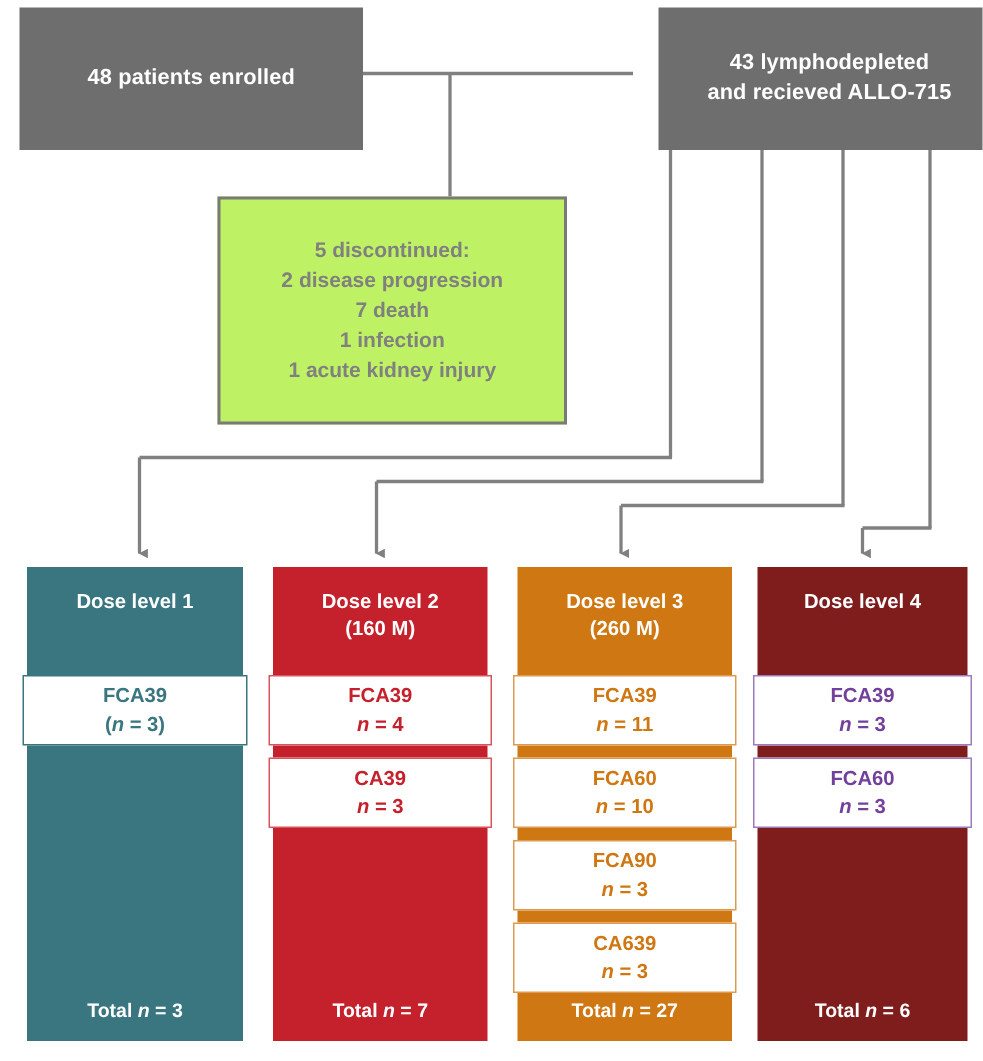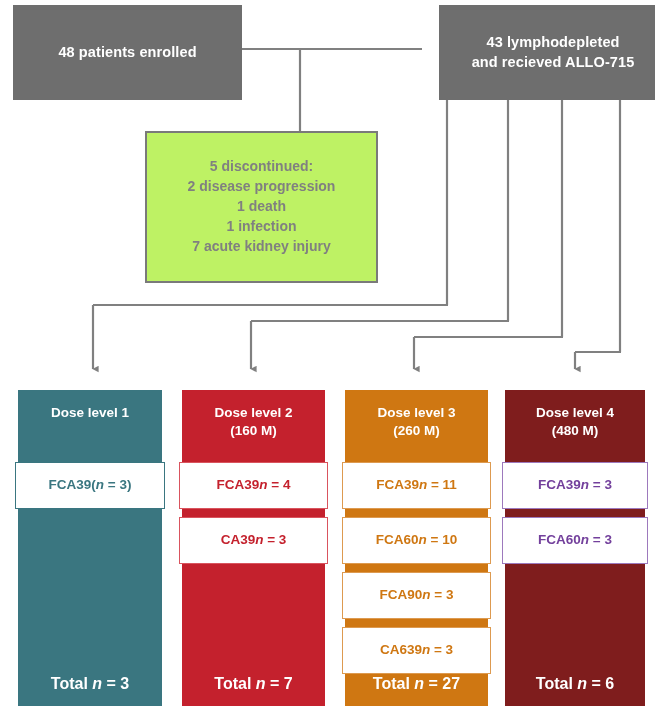--- a/index.html
+++ b/index.html
@@ -70,54 +70,53 @@
     text-align: center;
   }
   #box-discontinued .line { display: block; white-space: nowrap; }
 
   
   .dose-column {
     position: absolute;
     top: 378px;
     height: 316px;
     box-sizing: border-box;
-    margin-top: 12px;
   }
   .dose-header {
     position: absolute;
     left: 0;
     top: 14px;
     width: 100%;
     text-align: center;
     color: #ffffff;
     font-size: 13.5px;
     line-height: 1.34;
   }
   .dose-header .line { display: block; }
   .dose-total {
     position: absolute;
     left: 0;
     bottom: 13px;
     width: 100%;
     text-align: center;
     color: #ffffff;
-    font-size: 16px;
+    font-size: 13px;
   }
   .dose-total em { font-style: italic; }
 
   
   .subbox {
     position: absolute;
     left: -3px;
     width: calc(100% + 6px);
     box-sizing: border-box;
     background: #ffffff;
     border: 1.6px solid;
     display: flex;
-    flex-direction: row;
+    flex-direction: column;
     align-items: center;
     justify-content: center;
     text-align: center;
     font-size: 13.5px;
     line-height: 1.36;
   }
   .subbox .arm { display: block; }
   .subbox .nval { display: block; }
   .subbox em { font-style: italic; }
 
@@ -177,23 +176,23 @@
   <div class="gray-box" id="box-lymphodepleted">
     <div>
       <span class="line">43 lymphodepleted</span>
       <span class="line">and recieved ALLO-715</span>
     </div>
   </div>
 
   <div id="box-discontinued">
     <span class="line">5 discontinued:</span>
     <span class="line">2 disease progression</span>
-    <span class="line">1 death</span>
+    <span class="line">7 death</span>
     <span class="line">1 infection</span>
-    <span class="line">7 acute kidney injury</span>
+    <span class="line">1 acute kidney injury</span>
   </div>
 
   <div class="dose-column" id="dose-col-1">
     <div class="dose-header">
       <span class="line">Dose level 1</span>
     </div>
     <div class="dose-total">
       <span>Total </span><em>n</em><span> = 3</span>
     </div>
   <div class="subbox" style="top: 72px; height: 47px;">
@@ -242,21 +241,20 @@
       </div>
       <div class="subbox" style="top: 237px; height: 47px;">
         <span class="arm">CA639</span>
         <span class="nval"><em>n</em> = 3</span>
       </div>
     </div>
 
   <div class="dose-column" id="dose-col-4">
     <div class="dose-header">
       <span class="line">Dose level 4</span>
-      <span class="line">(480 M)</span>
     </div>
     <div class="dose-total">
       <span>Total </span><em>n</em><span> = 6</span>
     </div>
   <div class="subbox" style="top: 72px; height: 47px;">
         <span class="arm">FCA39</span>
         <span class="nval"><em>n</em> = 3</span>
       </div>
       <div class="subbox" style="top: 127px; height: 47px;">
         <span class="arm">FCA60</span>

